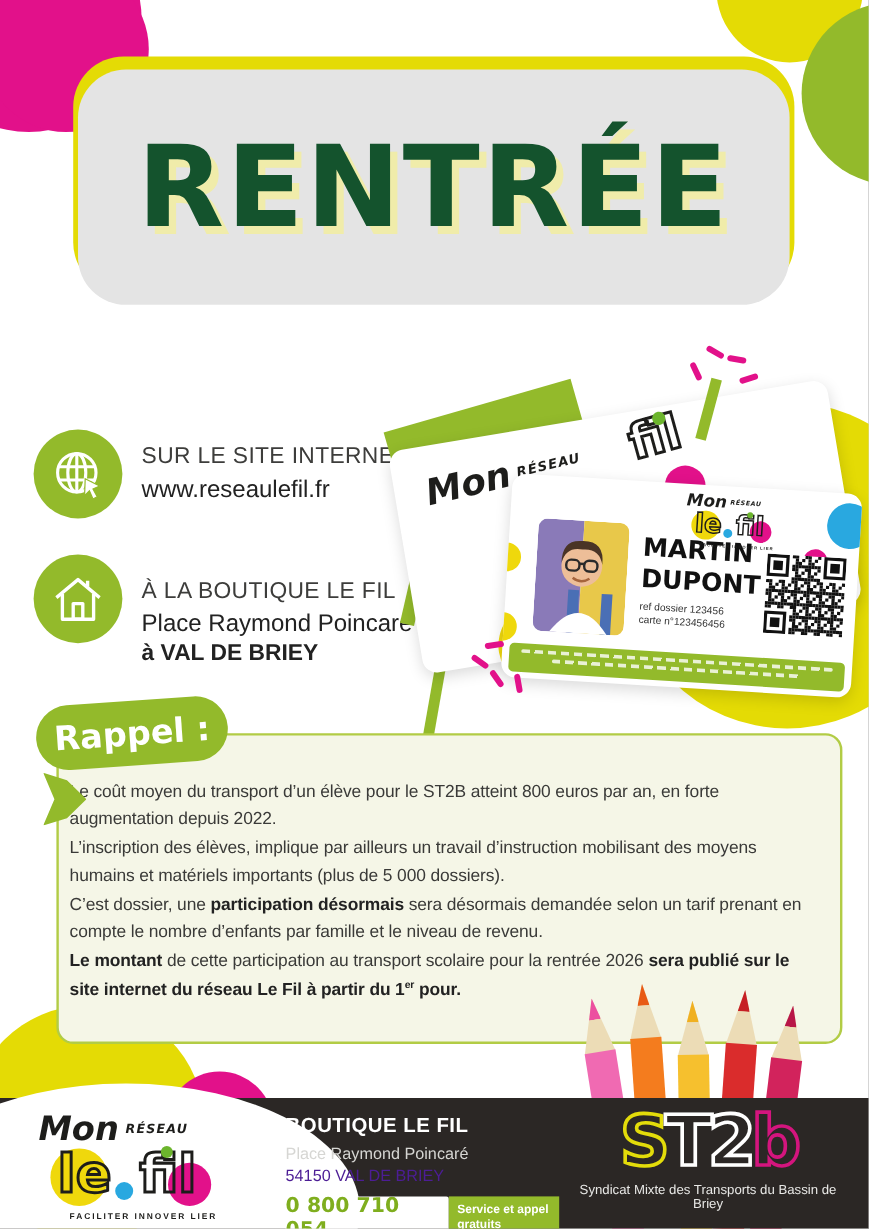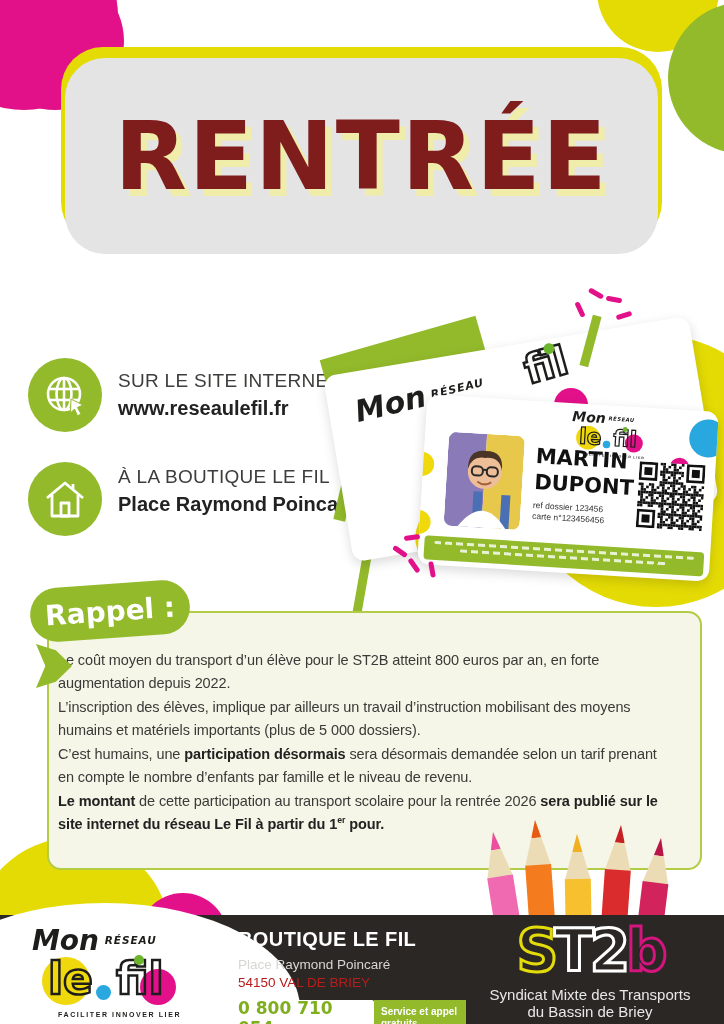--- a/index.html
+++ b/index.html
@@ -12,38 +12,38 @@
   .blob-m1{left:-70px;top:-78px;width:188px;height:188px;background:#e2118a;}
   .blob-m2{left:-14px;top:-28px;width:138px;height:138px;background:#e2118a;}
   .circ-yellow-tr{left:597px;top:-70px;width:122px;height:122px;background:#e4db05;}
   .circ-olive-tr{left:668px;top:2px;width:152px;height:152px;background:#93ba2b;}
 
   
   .title-yellow{left:61px;top:47px;width:601px;height:197px;border-radius:42px;background:#e4db05;z-index:2;}
   .title-gray{left:65px;top:58px;width:593px;height:196px;border-radius:40px;background:#e4e4e4;z-index:2;
               display:flex;align-items:center;justify-content:center;}
   .title-text{font-family:"DejaVu Sans",sans-serif;font-weight:800;font-size:94px;letter-spacing:2px;
-              color:#7f1d1d;text-shadow:6px 7px 0 #f0ecaa;}
+              color:#14532d;text-shadow:6px 7px 0 #f0ecaa;}
   .years-badge{left:438px;top:169px;width:252px;height:55px;border-radius:28px;background:#e4d800;z-index:3;
                display:flex;align-items:center;justify-content:center;
                font-family:"DejaVu Sans",sans-serif;font-weight:800;font-size:33px;color:#fff;}
 
   
   .banner{left:0;top:247px;width:592px;height:44px;background:#93ba2b;border-radius:0 22px 22px 0;
           display:flex;align-items:center;padding-left:26px;box-sizing:border-box;
           color:#fff;font-weight:bold;font-size:23px;letter-spacing:.2px;}
   .warning-row{left:24px;top:299px;display:flex;align-items:center;gap:10px;}
   .warning-text{font-weight:bold;font-size:19px;color:#1d1d1b;}
 
   
   .info-icon{width:74px;height:74px;border-radius:50%;background:#93ba2b;display:flex;align-items:center;justify-content:center;}
   .icon-web{left:28px;top:358px;} .icon-shop{left:28px;top:462px;}
-  .info-web-text{left:118px;top:370px;} .info-shop-text{left:118px;top:466px;}
+  .info-web-text{left:118px;top:370px;} .info-shop-text{left:118px;top:482px;}
   .info-l1{font-size:19px;color:#3d3d3b;letter-spacing:.3px;}
-  .info-l2{font-size:20px;font-weight:bold;color:#222;margin-top:5px;}
+  .info-l2{font-size:20px;font-weight:normal;color:#222;margin-top:5px;}
   .info-l3{font-size:19px;font-weight:bold;color:#222;margin-top:2px;}
 
   
   .cards{left:330px;top:295px;width:394px;height:305px;z-index:2;}
   .big-yellow{left:190px;top:40px;width:272px;height:272px;background:#e4db05;z-index:1;}
   .olive-wedge{left:-6px;top:42px;width:162px;height:54px;background:#93ba2b;transform:rotate(-16deg);z-index:0;}
   .olive-stick1{left:18px;top:95px;width:12px;height:132px;background:#93ba2b;transform:rotate(13deg);z-index:0;}
   .olive-stick2{left:30px;top:228px;width:9px;height:95px;background:#93ba2b;transform:rotate(10deg);z-index:0;}
   .pink-dome{left:224px;top:93px;width:34px;height:17px;border-radius:17px 17px 0 0;background:#e2118a;z-index:3;}
 
@@ -118,37 +118,37 @@
   .lf-le{position:absolute;left:16px;top:0;font-family:"DejaVu Sans",sans-serif;font-weight:800;font-size:44px;
          color:transparent;-webkit-text-stroke:2.5px #1d1d1b;}
   .lf-bd{position:absolute;left:64px;top:32px;width:15px;height:15px;border-radius:50%;background:#29a8e0;}
   .lf-pc{position:absolute;left:108px;top:16px;width:36px;height:36px;border-radius:50%;background:#e2118a;}
   .lf-fil{position:absolute;left:84px;top:0;font-family:"DejaVu Sans",sans-serif;font-weight:800;font-size:44px;
           color:transparent;-webkit-text-stroke:2.5px #1d1d1b;}
   .lf-gd{position:absolute;left:102px;top:2px;width:10px;height:10px;border-radius:50%;background:#6cb52d;}
   .lf-tag{font-size:7px;letter-spacing:1.6px;color:#1d1d1b;margin:4px 0 0 26px;font-weight:bold;}
 
   .foot-center{left:238px;top:928px;z-index:12;}
-  .fc-shop{font-weight:bold;font-size:20px;color:#fff;letter-spacing:.4px;}
+  .fc-shop{font-weight:bold;font-size:17px;color:#fff;letter-spacing:.4px;}
   .fc-addr{font-size:13.5px;color:#d6d6d3;margin-top:6px;}
-  .fc-addr2{font-size:13.5px;color:#b91c1c;margin-top:3px;}
+  .fc-addr2{font-size:13.5px;color:#4c1d95;margin-top:3px;}
   .phone-row{display:flex;margin-top:10px;}
   .phone-box{width:136px;height:36px;background:#fff;border-radius:2px;display:flex;align-items:center;justify-content:center;
              font-family:"DejaVu Sans",sans-serif;font-weight:800;font-size:17px;color:#7fae1e;}
   .phone-note{width:92px;height:36px;background:#93ba2b;color:#fff;font-size:10px;font-weight:bold;
               display:flex;align-items:center;box-sizing:border-box;padding:2px 7px;line-height:1.25;}
 
   .st2b{left:482px;top:918px;width:216px;z-index:12;text-align:center;}
   .st2b-letters{font-family:"DejaVu Sans",sans-serif;font-weight:800;font-size:58px;line-height:66px;letter-spacing:-4px;}
   .st2b-letters span{color:transparent;}
   .st-s{-webkit-text-stroke:3px #e3dc0a;}
   .st-t{-webkit-text-stroke:3px #ffffff;}
   .st-2{-webkit-text-stroke:3px #ffffff;}
   .st-b{-webkit-text-stroke:3px #d4157e;}
-  .st2b-cap{font-size:15px;color:#e8e8e6;margin-top:2px;}
+  .st2b-cap{font-size:11px;color:#e8e8e6;margin-top:2px;}
 </style>
 </head>
 <body>
 
 <div class="page">
 
   <div class="abs circle blob-m1"></div>
   <div class="abs circle blob-m2"></div>
   <div class="abs circle circ-yellow-tr"></div>
   <div class="abs circle circ-olive-tr"></div>
@@ -183,20 +183,21 @@
         <polyline points="5,22 23,7 41,22"></polyline>
         <polyline points="10,19 10,40 36,40 36,19"></polyline>
         <rect x="19" y="27" width="8" height="13"></rect>
         <line x1="31" y1="8" x2="31" y2="13"></line>
       </g>
     </svg>
   </div>
   <div class="abs info-shop-text">
     <div class="info-l1">À LA BOUTIQUE LE FIL</div>
     <div class="info-l2">Place Raymond Poincaré</div>
+    <div class="info-l3">à VAL DE BRIEY</div>
   </div>
 
   <div class="abs cards">
     <div class="abs circle big-yellow"></div>
     <div class="abs olive-wedge"></div>
     <div class="abs olive-stick1"></div>
     <div class="abs olive-stick2"></div>
 
     <div class="abs spark-top">
       <i class="stick"></i>
@@ -553,21 +554,21 @@
       <i class="dash" style="left:2px;top:16px;transform:rotate(35deg)"></i>
       <i class="dash" style="left:16px;top:30px;transform:rotate(55deg)"></i>
       <i class="dash" style="left:34px;top:34px;transform:rotate(80deg)"></i>
     </div>
   </div>
 
   <div class="abs rappel-box">
     <div>
         <p><span>Le coût moyen du transport d’un élève pour le ST2B atteint 800 euros par an, en forte augmentation depuis 2022.</span></p>
         <p><span>L’inscription des élèves, implique par ailleurs un travail d’instruction mobilisant des moyens humains et matériels importants (plus de 5 000 dossiers).</span></p>
-        <p><span>C’est humains, une </span><span class="b">participation désormais</span><span> sera désormais demandée selon un tarif prenant en compte le nombre d’enfants par famille et le niveau de revenu.</span></p>
+        <p><span>C’est dossier, une </span><span class="b">participation désormais</span><span> sera désormais demandée selon un tarif prenant en compte le nombre d’enfants par famille et le niveau de revenu.</span></p>
         <p><span class="b">Le montant</span><span> de cette participation au transport scolaire pour la rentrée 2026 </span><span class="b">sera publié sur le site internet du réseau Le Fil à partir du 1</span><sup class="b">er</sup><span class="b"> pour.</span></p>
       </div>
   </div>
   <div class="abs rappel-badge">Rappel :</div>
   <div class="abs rappel-arrow"></div>
 
   <div class="abs pencils">
       <div class="pencil p1">
         <i class="cone-wood"></i>
         <i class="lead" style="background: rgb(236, 79, 160);"></i>

